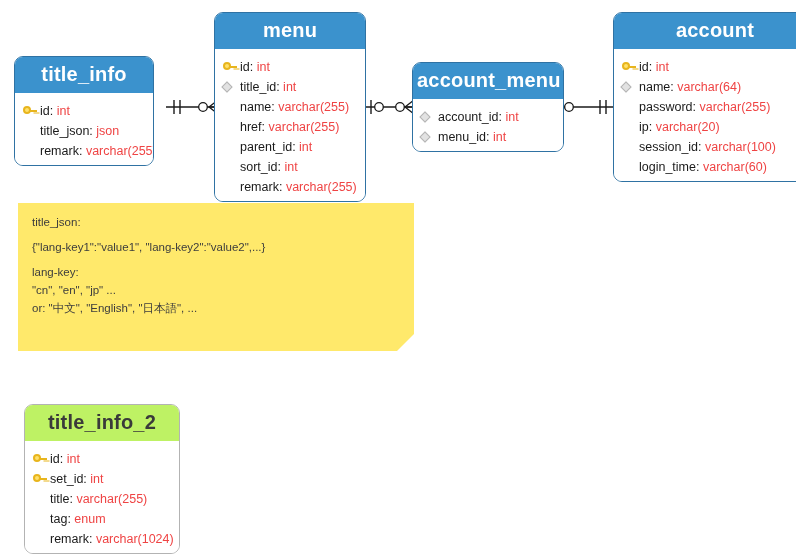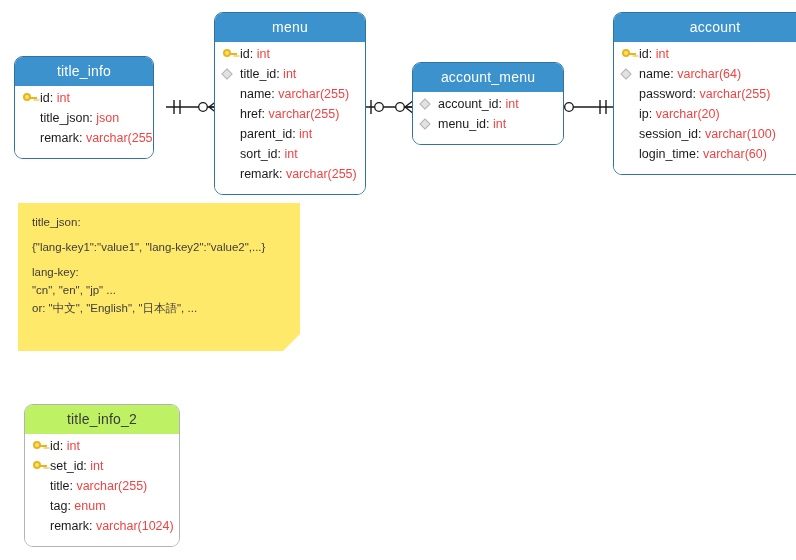--- a/index.html
+++ b/index.html
@@ -16,29 +16,30 @@
     border:1.5px solid #2f72a3;
     border-radius:9px;
     background:#ffffff;
     box-sizing:border-box;
     overflow:hidden;
   }
   .entity.gray{border-color:#b3b3b3;}
   .entity-header{
     background:#3b92cd;
     color:#ffffff;
-    font-size:14px;
+    font-size:20px;
     text-align:center;
     padding:6px 4px 7px 4px;
     letter-spacing:.2px;
+    font-weight:bold;
   }
   .entity.gray .entity-header{background:#bef264;color:#3a3a3a;}
   .entity-body{padding:5px 0 7px 0;background:#fff;}
   .field{
-    display:flex;align-items:flex-start;
+    display:flex;align-items:flex-end;
     height:20px;
     padding:0 8px 0 8px;
     font-size:12.5px;
     white-space:nowrap;
   }
   .field .mark{
     width:17px;min-width:17px;height:14px;
     display:inline-flex;align-items:center;justify-content:flex-start;
   }
   .fname{color:#1a1a1a;}
@@ -229,21 +230,21 @@
         <span class="mark"></span>
         <span class="fname">session_id</span>&nbsp;<span class="ftype">varchar(100)</span>
       </div>
       <div class="field">
         <span class="mark"></span>
         <span class="fname">login_time</span>&nbsp;<span class="ftype">varchar(60)</span>
       </div>
     </div>
   </div>
 
-  <div class="note" style="left:18px;top:203px;width:282px;height:148px;">
+  <div class="note" style="left:18px;top:203px;width:396px;height:148px;">
     <div class="note-inner">
       <div class="note-line">title_json:</div>
       <div class="note-line">{"lang-key1":"value1", "lang-key2":"value2",...}</div>
       <div class="note-line tight">lang-key:</div>
       <div class="note-line tight">"cn", "en", "jp" ...</div>
       <div class="note-line">or: "中文", "English", "日本語", ...</div>
     </div>
     <span class="note-fold"></span>
   </div>
 

